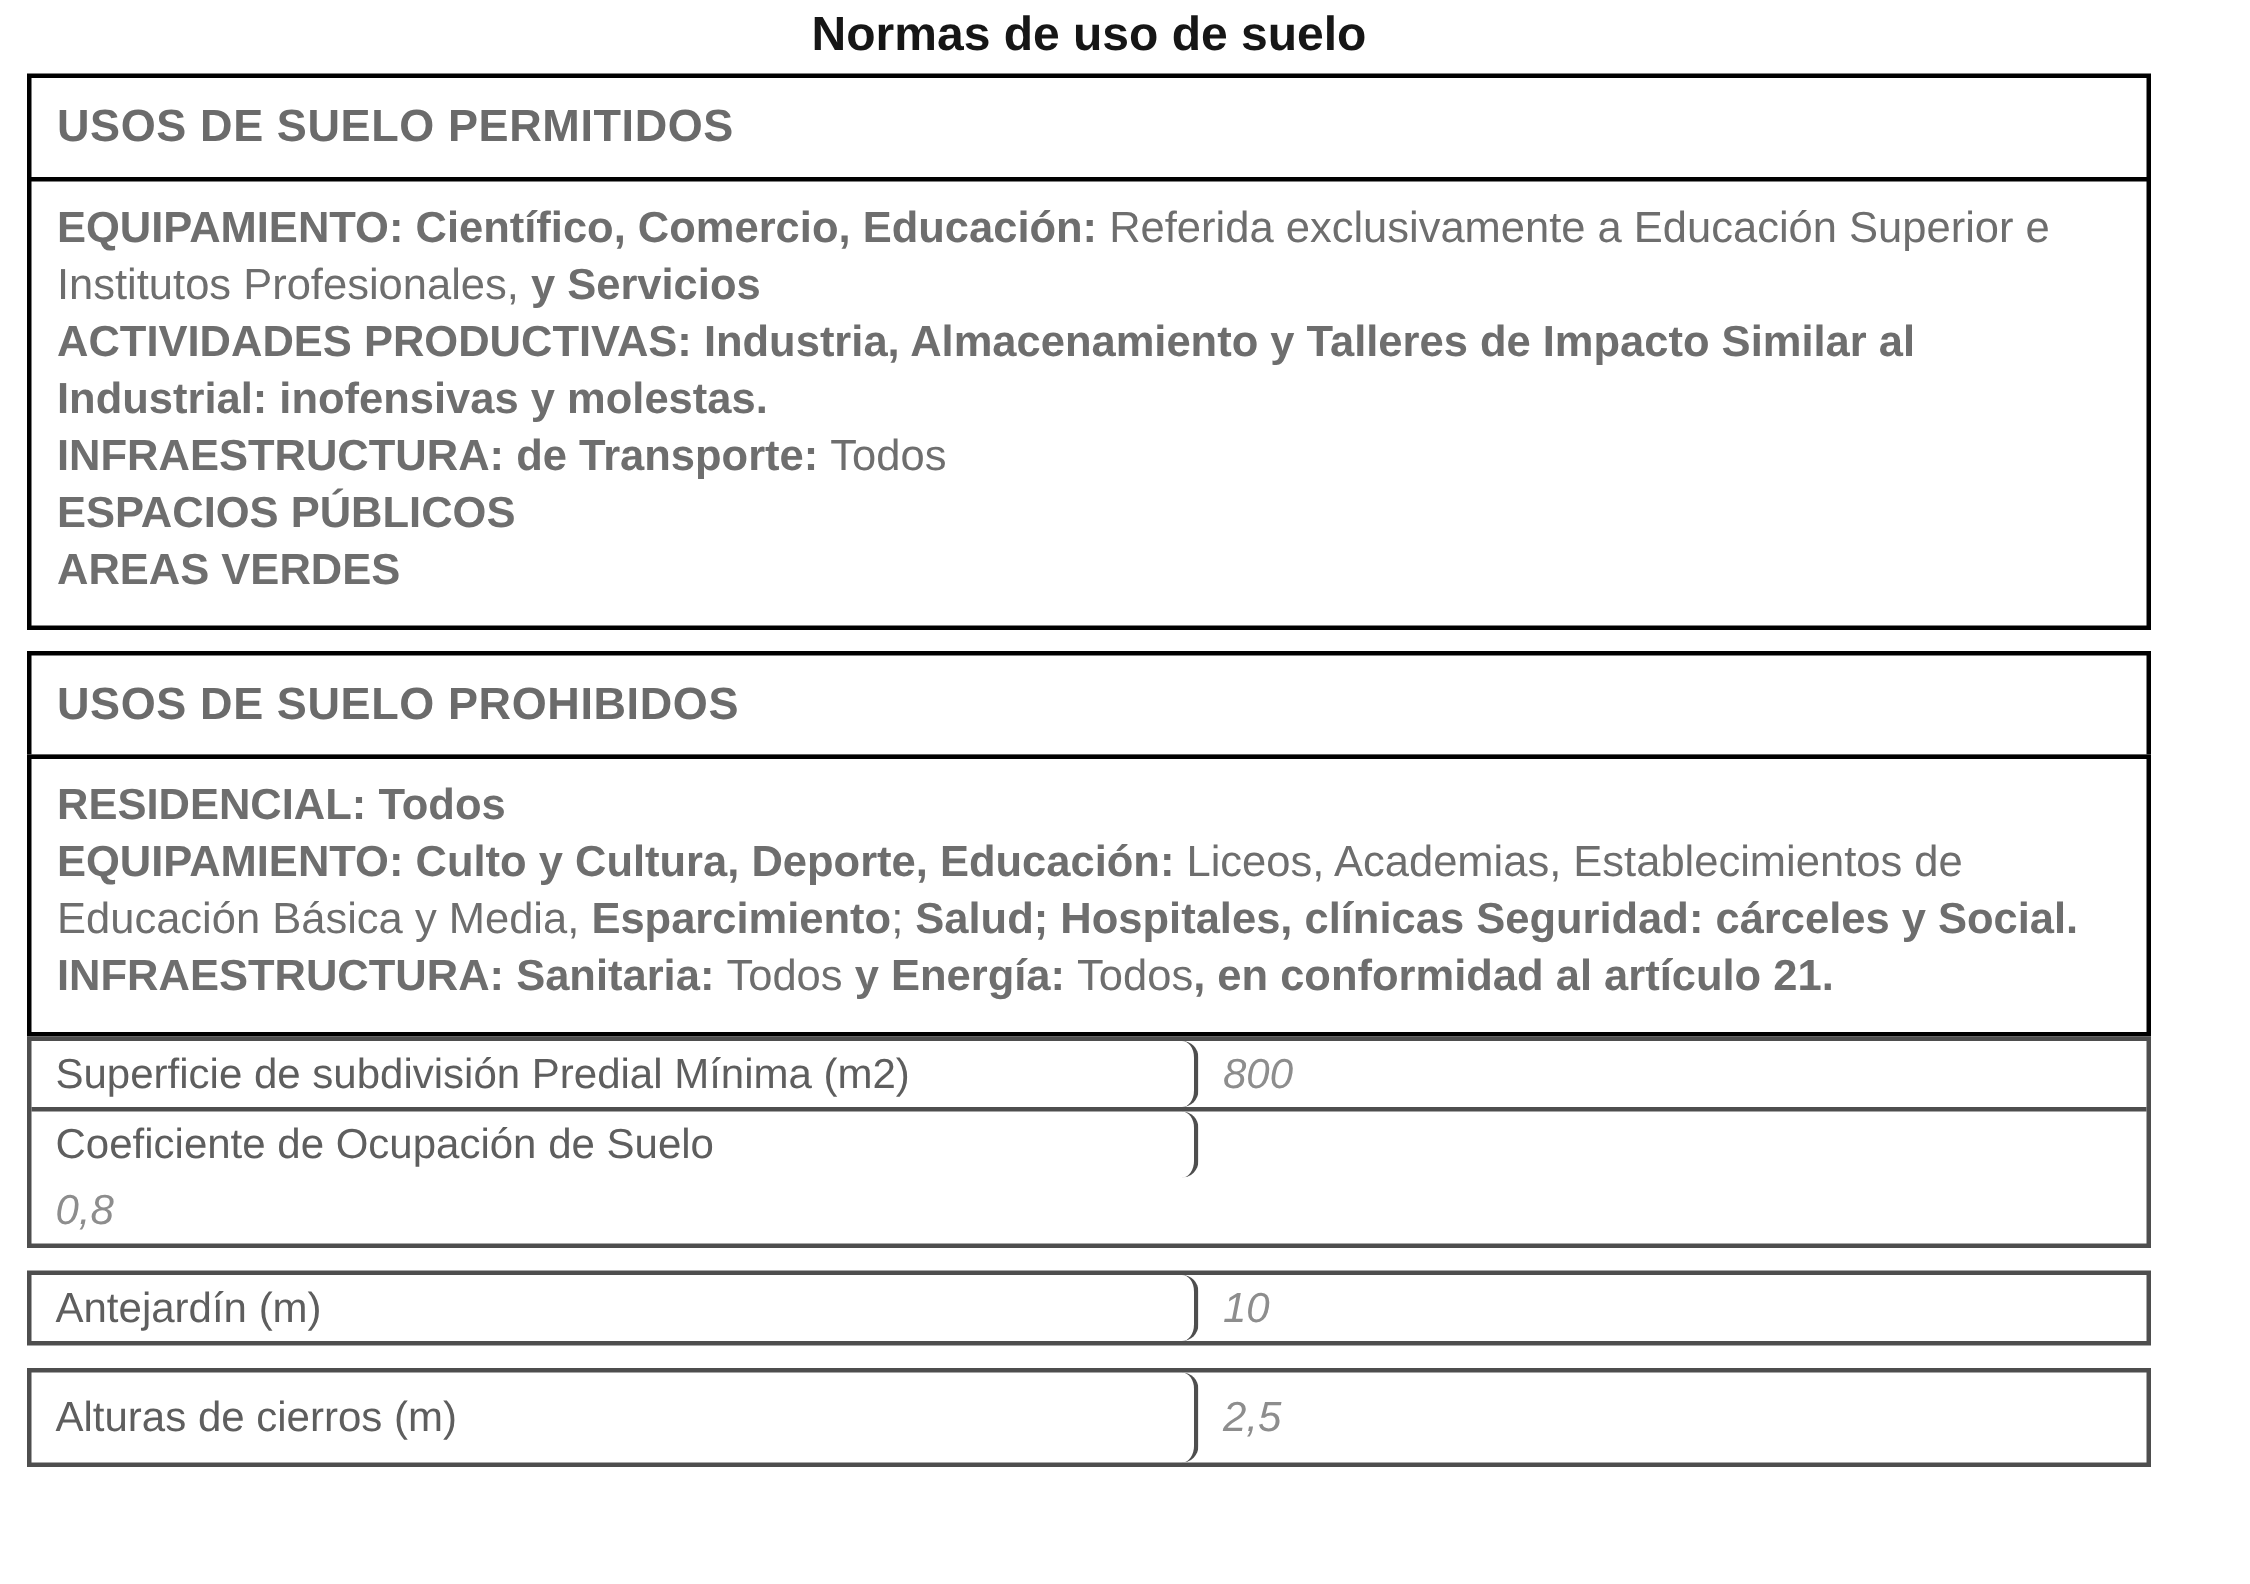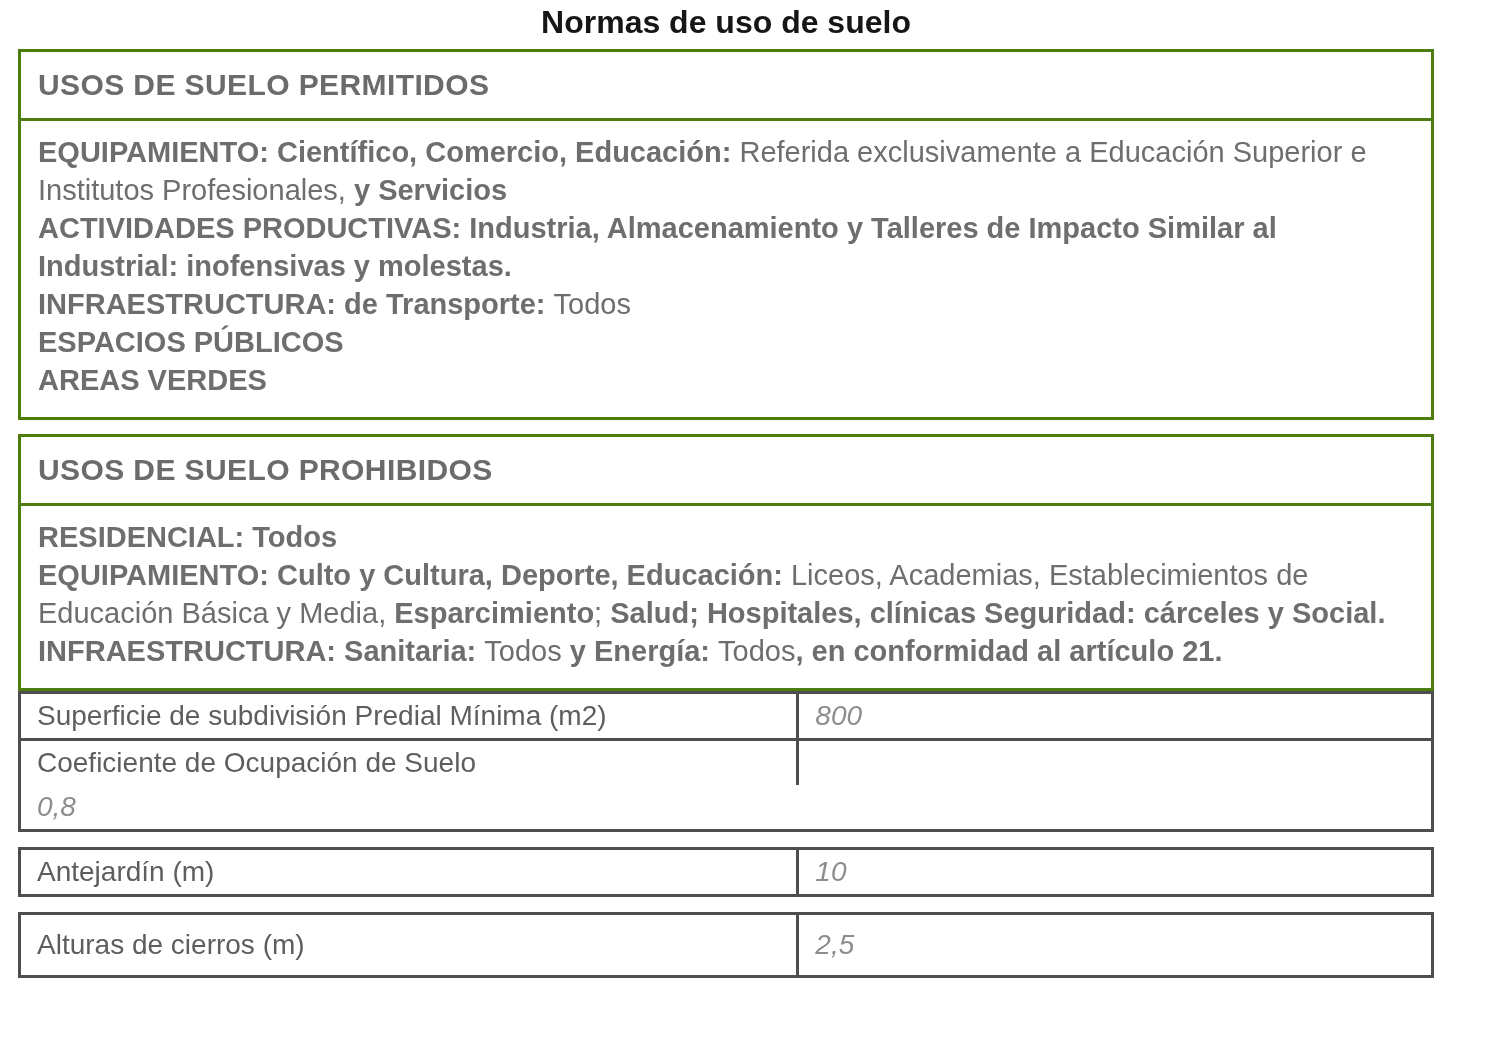--- a/index.html
+++ b/index.html
@@ -11,21 +11,21 @@
   .page {
     width: 1452px; height: 1056px;
     padding: 2px 18px 0 18px;
     overflow: hidden;
     background: #ffffff;
   }
   .main-title {
     font-size: 32px; font-weight: 700; color: #161616;
     text-align: center; margin: 2px 0 8px 0;
   }
-  .box { border: 3px solid #4d7c0f; background: #ffffff; }
+  .box { border: 3px solid #000000; background: #ffffff; }
   .header-box { padding: 16px 17px; }
   .header-label {
     font-size: 30px; font-weight: 700; color: #6b6b6b;
     letter-spacing: 0.4px;
   }
   .content-box { margin-top: -3px; padding: 12px 17px 18px 17px; }
   .content-box p {
     font-size: 29px; line-height: 38px; color: #6e6e6e;
   }
   .seg { color: #6e6e6e; }
@@ -35,21 +35,21 @@
     font-size: 31px; font-weight: 700; color: #161616;
     text-align: center; margin: 14px 0 10px 0;
   }
   .t-group { border: 3px solid #4e4e4e; margin-bottom: 15px; }
   .t-group.last { margin-bottom: 0; }
   .t-row { display: flex; align-items: stretch; }
   .t-row + .t-row { border-top: 3px solid #4e4e4e; flex-direction: column; }
   .t-label {
     width: 55.2%; padding: 6px 16px; font-size: 28px; color: #5e5e5e;
     border-right: 3px solid #4e4e4e;
-    display: flex; align-items: center;
+    display: flex; align-items: center; border-radius: 11px;
   }
   .t-value {
     flex: 1; padding: 6px 16px; font-size: 28px; color: #8d8d8d;
     display: flex; align-items: center; font-style: italic;
   }
   .t-row.tall .t-label, .t-row.tall .t-value { padding-top: 14px; padding-bottom: 14px; }
 </style>
 </head>
 <body>
 

